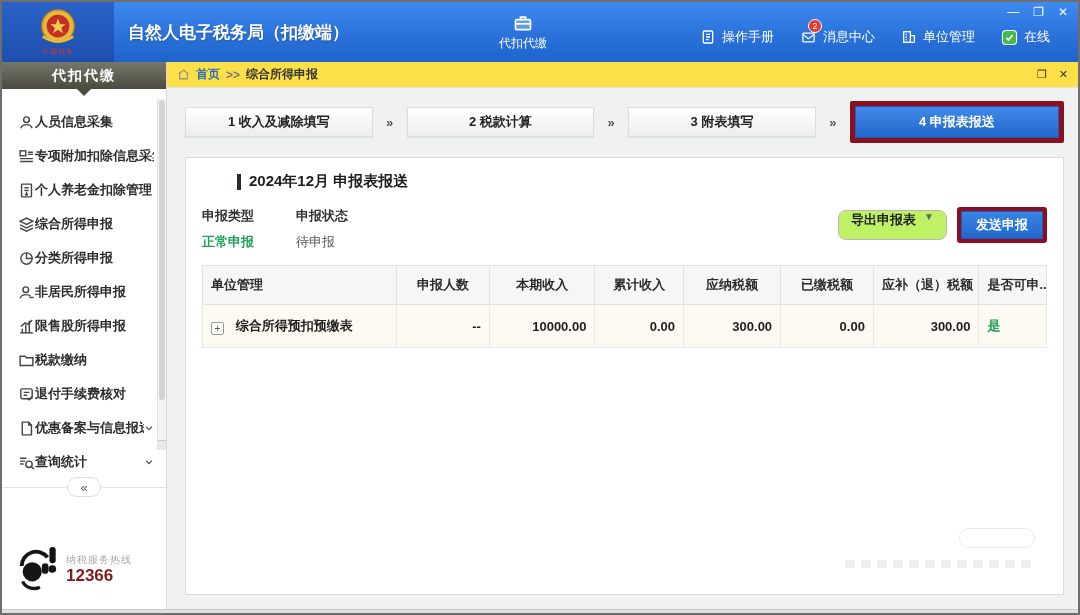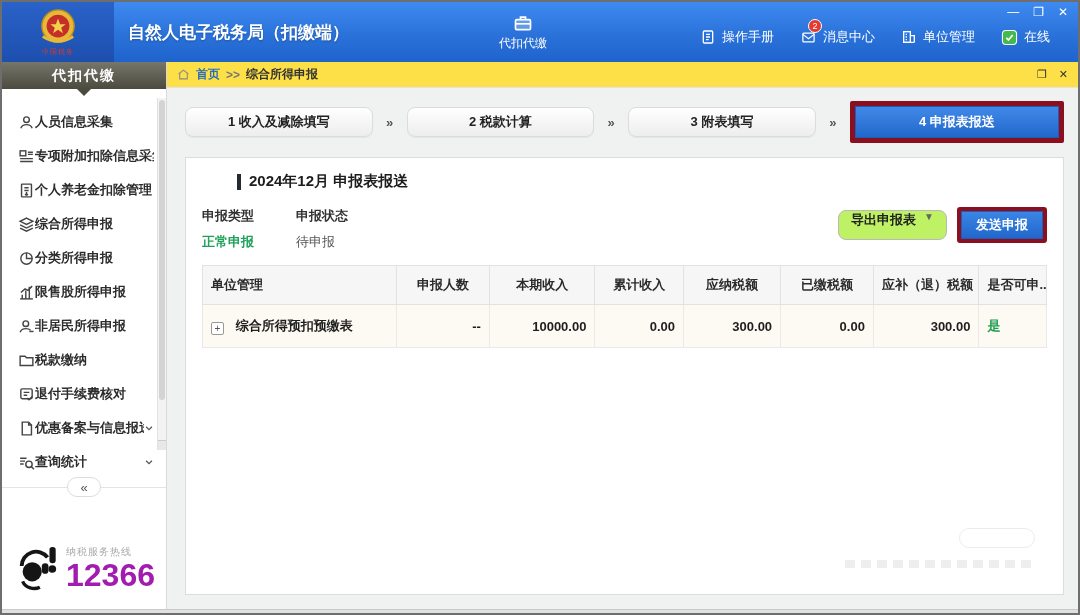--- a/index.html
+++ b/index.html
@@ -32,33 +32,33 @@
   .menu-item .chev { margin-left:auto; color:#555; }
   .mi-icon { width:17px; height:17px; flex:0 0 17px; color:#444; }
   .mi-icon svg { width:17px; height:17px; display:block; }
   .collapse-bar { margin-top:8px; border-top:1px solid #e4e4e4; display:flex; justify-content:center; }
   .collapse-btn { margin-top:-11px; background:#fff; border:1px solid #ddd; border-radius:10px; width:34px; height:20px; display:flex; align-items:center; justify-content:center; font-size:13px; color:#555; cursor:pointer; }
   .side-scroll { position:absolute; right:0; top:36px; width:9px; height:352px; background:#f3f3f3; border-left:1px solid #e2e2e2; }
   .side-thumb { position:absolute; top:2px; left:1px; width:6px; height:300px; background:#d4d4d4; border-radius:3px; }
   .side-scroll-btn { position:absolute; bottom:0; left:0; width:8px; height:10px; background:#e8e8e8; border-top:1px solid #ccc; }
   .hotline { position:absolute; left:12px; bottom:16px; display:flex; align-items:center; gap:6px; }
   .hotline-text .t1 { font-size:10px; color:#a9a9a9; letter-spacing:1px; }
-  .hotline-text .t2 { font-size:32px; color:#a21caf; font-weight:bold; line-height:1; }
+  .hotline-text .t2 { font-size:17px; color:#7f1d1d; font-weight:bold; line-height:1; }
 
   
   .main { flex:1; display:flex; flex-direction:column; min-width:0; background:#f0f1f1; }
   .breadcrumb { height:26px; background:#fde047; border-bottom:1px solid #e3e3e3; display:flex; align-items:center; gap:6px; padding:0 10px; font-size:12px; }
   .bc-home { color:#2a6fb8; font-weight:bold; cursor:pointer; }
   .bc-sep { color:#777; font-weight:bold; }
   .bc-cur { color:#333; font-weight:bold; }
   .bc-controls { margin-left:auto; display:flex; gap:12px; color:#333; font-size:11px; }
   .bc-controls span { cursor:pointer; }
 
   .steps { display:flex; align-items:center; padding:13px 14px 8px 18px; gap:0; }
-  .step { flex:1; height:30px; background:linear-gradient(180deg,#ffffff,#ededed); border:1px solid #dcdcdc; border-radius:8px; display:flex; align-items:center; justify-content:center; font-size:13px; font-weight:bold; color:#222; cursor:pointer; box-shadow:0 1px 1px rgba(0,0,0,.05); }
+  .step { flex:1; height:30px; background:linear-gradient(180deg,#ffffff,#ededed); border:1px solid #dcdcdc; border-radius:0; display:flex; align-items:center; justify-content:center; font-size:13px; font-weight:bold; color:#222; cursor:pointer; box-shadow:0 1px 1px rgba(0,0,0,.05); }
   .step-sep { width:34px; text-align:center; color:#555; font-weight:bold; font-size:13px; flex:0 0 34px; }
   .step-active-wrap { flex:1.1; border:5px solid #8a1020; border-radius:2px; }
   .step-active { height:32px; background:linear-gradient(180deg,#4189e8,#2268cc); border:1px solid #1d5cba; display:flex; align-items:center; justify-content:center; font-size:13px; font-weight:bold; color:#fff; cursor:pointer; }
 
   .card { margin:6px 14px 14px 18px; background:#fff; border:1px solid #dcdcdc; flex:1; padding:14px 16px; position:relative; }
   .card-title { display:flex; align-items:center; gap:8px; font-size:15px; font-weight:bold; color:#1d1d1d;margin-left:35px; }
   .tbar { width:4px; height:16px; background:#252a33; }
   .meta-row { display:flex; align-items:flex-start; margin-top:16px; }
   .meta-col { display:flex; flex-direction:column; gap:8px; margin-right:42px; }
   .meta-label { font-size:13px; font-weight:bold; color:#333; }
@@ -201,36 +201,36 @@
               <svg viewBox="0 0 24 24" fill="none" stroke="currentColor" stroke-width="2">
                 <circle cx="12" cy="12" r="8"></circle>
                 <path d="M12 4v8h8"></path>
               </svg>
             </span>
           <span class="mi-label">分类所得申报</span>
         </div>
         <div class="menu-item">
           <span class="mi-icon">
               <svg viewBox="0 0 24 24" fill="none" stroke="currentColor" stroke-width="2">
+                <circle cx="11" cy="8" r="4"></circle>
+                <path d="M3 20c1.5-4 4.5-5 8-5 2.5 0 5 .5 6.8 2.2"></path>
+                <path d="M16 19h6"></path>
+              </svg>
+            </span>
+          <span class="mi-label">非居民所得申报</span>
+        </div>
+        <div class="menu-item">
+          <span class="mi-icon">
+              <svg viewBox="0 0 24 24" fill="none" stroke="currentColor" stroke-width="2">
                 <path d="M3 21h18"></path>
                 <path d="M6 21v-6M11 21V9M16 21V4"></path>
                 <path d="M4 12l6-5 4 2 6-6"></path>
               </svg>
             </span>
           <span class="mi-label">限售股所得申报</span>
-        </div>
-        <div class="menu-item">
-          <span class="mi-icon">
-              <svg viewBox="0 0 24 24" fill="none" stroke="currentColor" stroke-width="2">
-                <circle cx="11" cy="8" r="4"></circle>
-                <path d="M3 20c1.5-4 4.5-5 8-5 2.5 0 5 .5 6.8 2.2"></path>
-                <path d="M16 19h6"></path>
-              </svg>
-            </span>
-          <span class="mi-label">非居民所得申报</span>
         </div>
         <div class="menu-item">
           <span class="mi-icon">
               <svg viewBox="0 0 24 24" fill="none" stroke="currentColor" stroke-width="2">
                 <path d="M3 6h7l2 2h9v11H3z"></path>
               </svg>
             </span>
           <span class="mi-label">税款缴纳</span>
         </div>
         <div class="menu-item">

